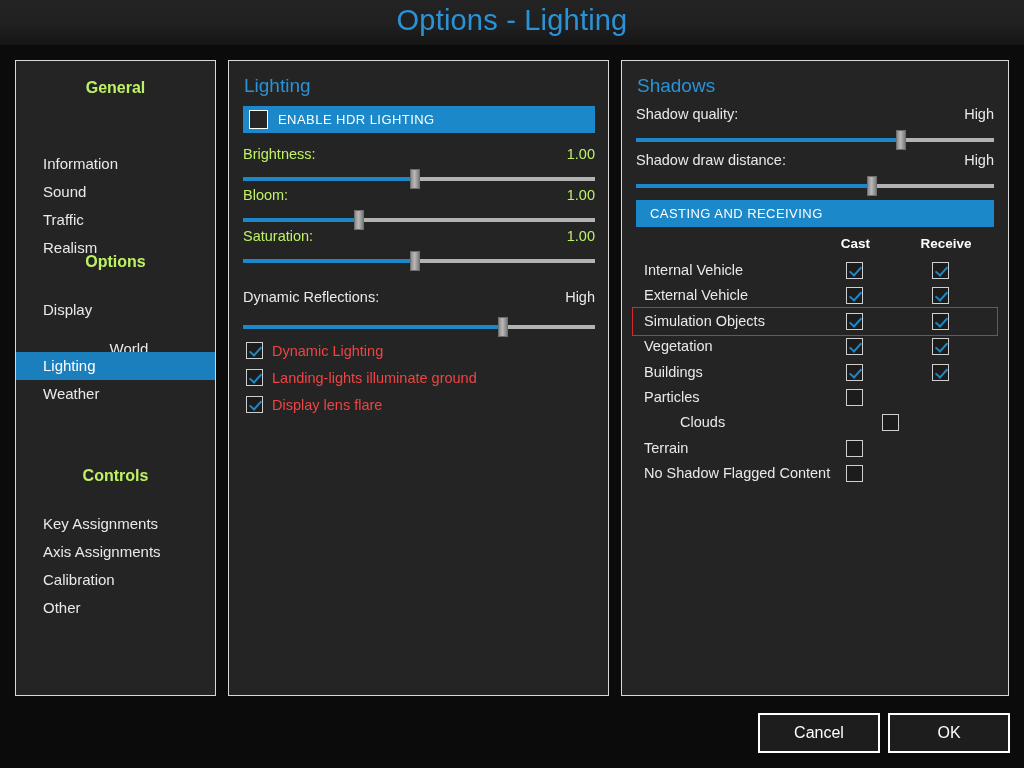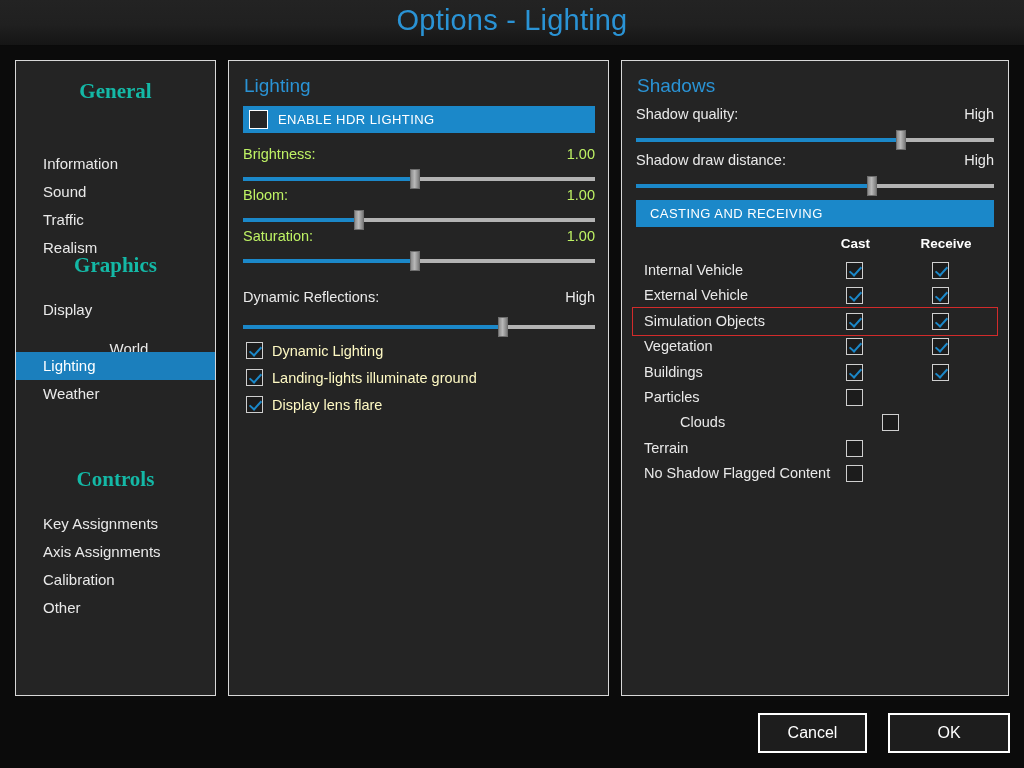--- a/index.html
+++ b/index.html
@@ -32,21 +32,21 @@
   #sidebar { left: 15px; top: 60px; width: 201px; height: 636px; }
   #lighting-panel { left: 228px; top: 60px; width: 381px; height: 636px; }
   #shadows-panel { left: 621px; top: 60px; width: 388px; height: 636px; }
 
   .panel-heading {
     font-size: 19px; color: #2a93d5; font-weight: normal;
   }
 
   
   .side-group-title {
-    text-align: center; color: #14b8a6; font-size: 21px; font-weight: bold; font-family: Liberation Serif, serif;
+    text-align: center; color: #bef264; font-size: 16px; font-weight: bold;
   }
   .side-item {
     height: 28px; line-height: 28px;
     padding-left: 27px;
     color: #e9e9e9; font-size: 15px;
     white-space: nowrap;
   }
   .side-item.selected { background: #1b7fbd; color: #ffffff; }
 
   
@@ -79,21 +79,21 @@
   .cb.big { width: 19px; height: 19px; border-color: #ffffff; background: #262626; }
   .cb.checked::after {
     content: "";
     position: absolute; left: 5px; top: 1px;
     width: 5px; height: 10px;
     border: solid #1b88c9;
     border-width: 0 2.5px 2.5px 0;
     transform: rotate(42deg);
   }
   .cb-row { display: flex; align-items: center; gap: 9px; }
-  .cb-row .cb-text { color: #fef9c3; font-size: 14.5px; white-space: nowrap; }
+  .cb-row .cb-text { color: #ef4444; font-size: 14.5px; white-space: nowrap; }
 
   
   .slider { position: relative; height: 12px; }
   .slider .track {
     position: absolute; left: 0; top: 4px; width: 100%; height: 4px;
     background: #b3b3b3;
   }
   .slider .fill {
     position: absolute; left: 0; top: 4px; height: 4px;
     background: #1b88c9;
@@ -132,39 +132,39 @@
   
   .btn {
     position: absolute;
     background: #1d1d1d;
     border: 2px solid #ffffff;
     color: #ffffff;
     font-size: 16px;
     display: flex; align-items: center; justify-content: center;
     height: 40px;
   }
-  #cancel-btn { left: 758px; top: 713px; width: 109px; }
+  #cancel-btn { left: 758px; top: 713px; width: 122px; }
   #ok-btn     { left: 888px; top: 713px; width: 122px; }
 </style>
 </head>
 <body>
 
 <div id="app">
 
   <div class="titlebar">
     <div class="title">Options - Lighting</div>
   </div>
 
   <div class="panel" id="sidebar">
       <div class="side-group-title" style="position: absolute; left: 0px; top: 18px; width: 100%;">General</div>
       <div class="side-item" style="position: absolute; left: 0px; top: 89px; width: 100%;">Information</div>
       <div class="side-item" style="position: absolute; left: 0px; top: 117px; width: 100%;">Sound</div>
       <div class="side-item" style="position: absolute; left: 0px; top: 145px; width: 100%;">Traffic</div>
       <div class="side-item" style="position: absolute; left: 0px; top: 173px; width: 100%;">Realism</div>
-      <div class="side-group-title" style="position: absolute; left: 0px; top: 192px; width: 100%;">Graphics</div>
+      <div class="side-group-title" style="position: absolute; left: 0px; top: 192px; width: 100%;">Options</div>
       <div class="side-item" style="position: absolute; left: 0px; top: 235px; width: 100%;">Display</div>
       <div class="side-item" style="position: absolute; left: 0px; top: 274px; width: 100%; text-align: center;">World</div>
       <div class="side-item selected" style="position: absolute; left: 0px; top: 291px; width: 100%;">Lighting</div>
       <div class="side-item" style="position: absolute; left: 0px; top: 319px; width: 100%;">Weather</div>
       <div class="side-group-title" style="position: absolute; left: 0px; top: 406px; width: 100%;">Controls</div>
       <div class="side-item" style="position: absolute; left: 0px; top: 449px; width: 100%;">Key Assignments</div>
       <div class="side-item" style="position: absolute; left: 0px; top: 477px; width: 100%;">Axis Assignments</div>
       <div class="side-item" style="position: absolute; left: 0px; top: 505px; width: 100%;">Calibration</div>
       <div class="side-item" style="position: absolute; left: 0px; top: 533px; width: 100%;">Other</div>
     </div>

